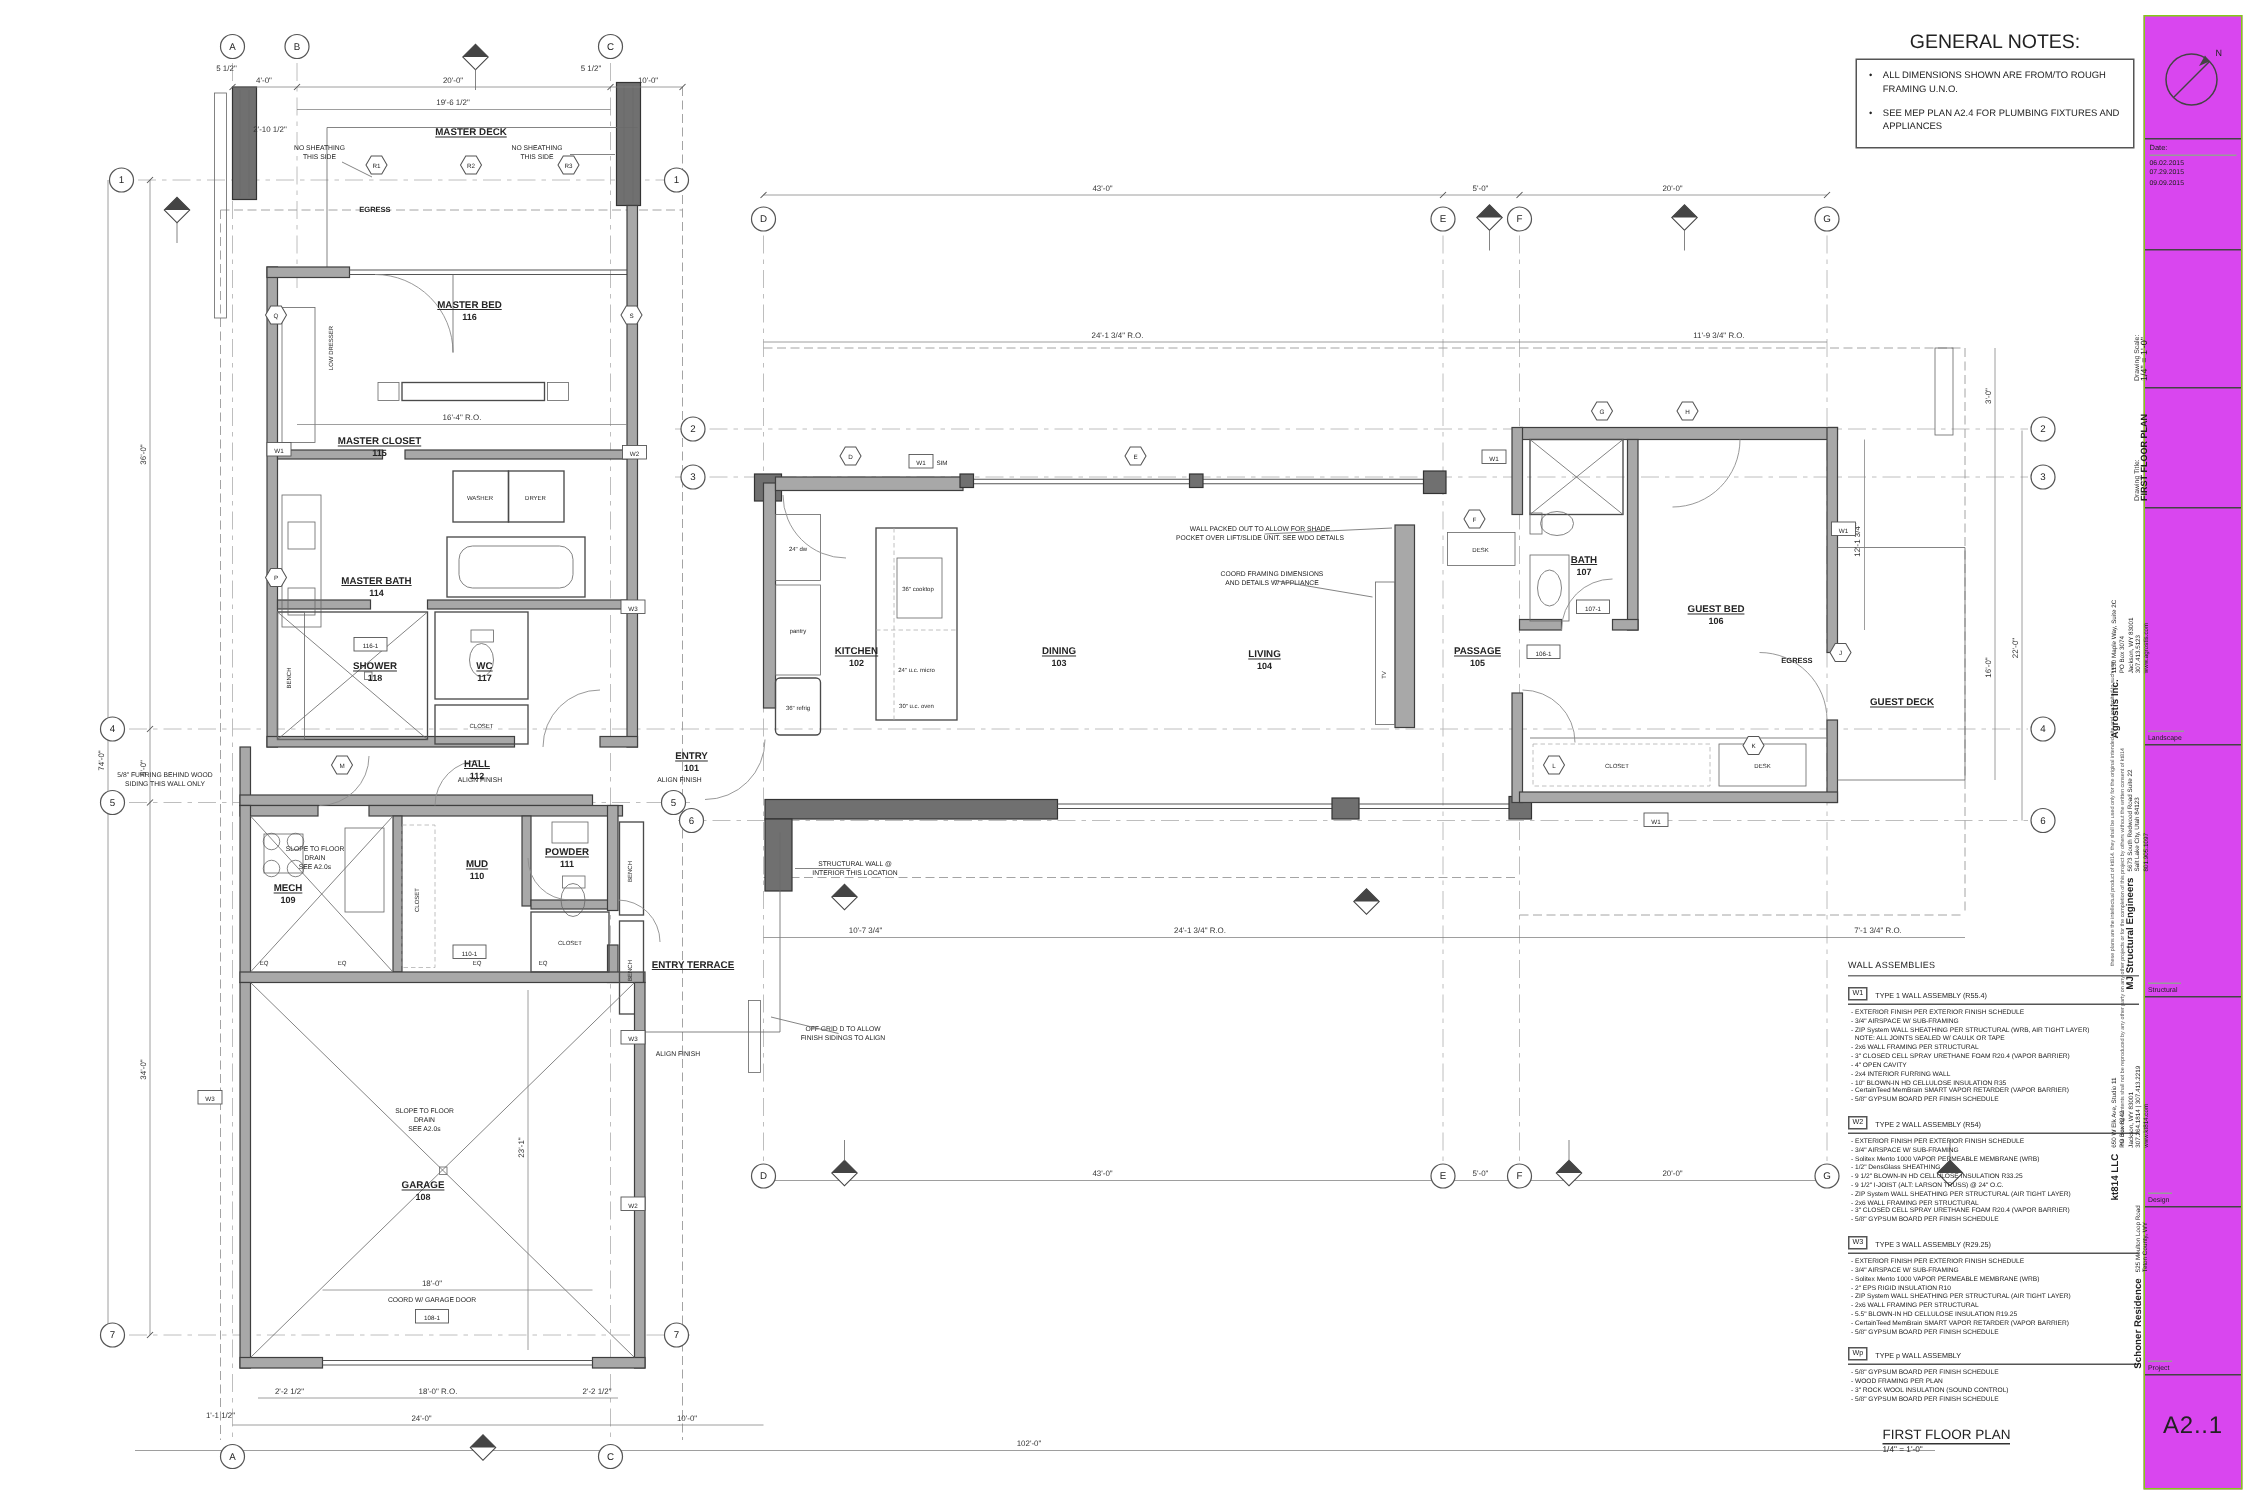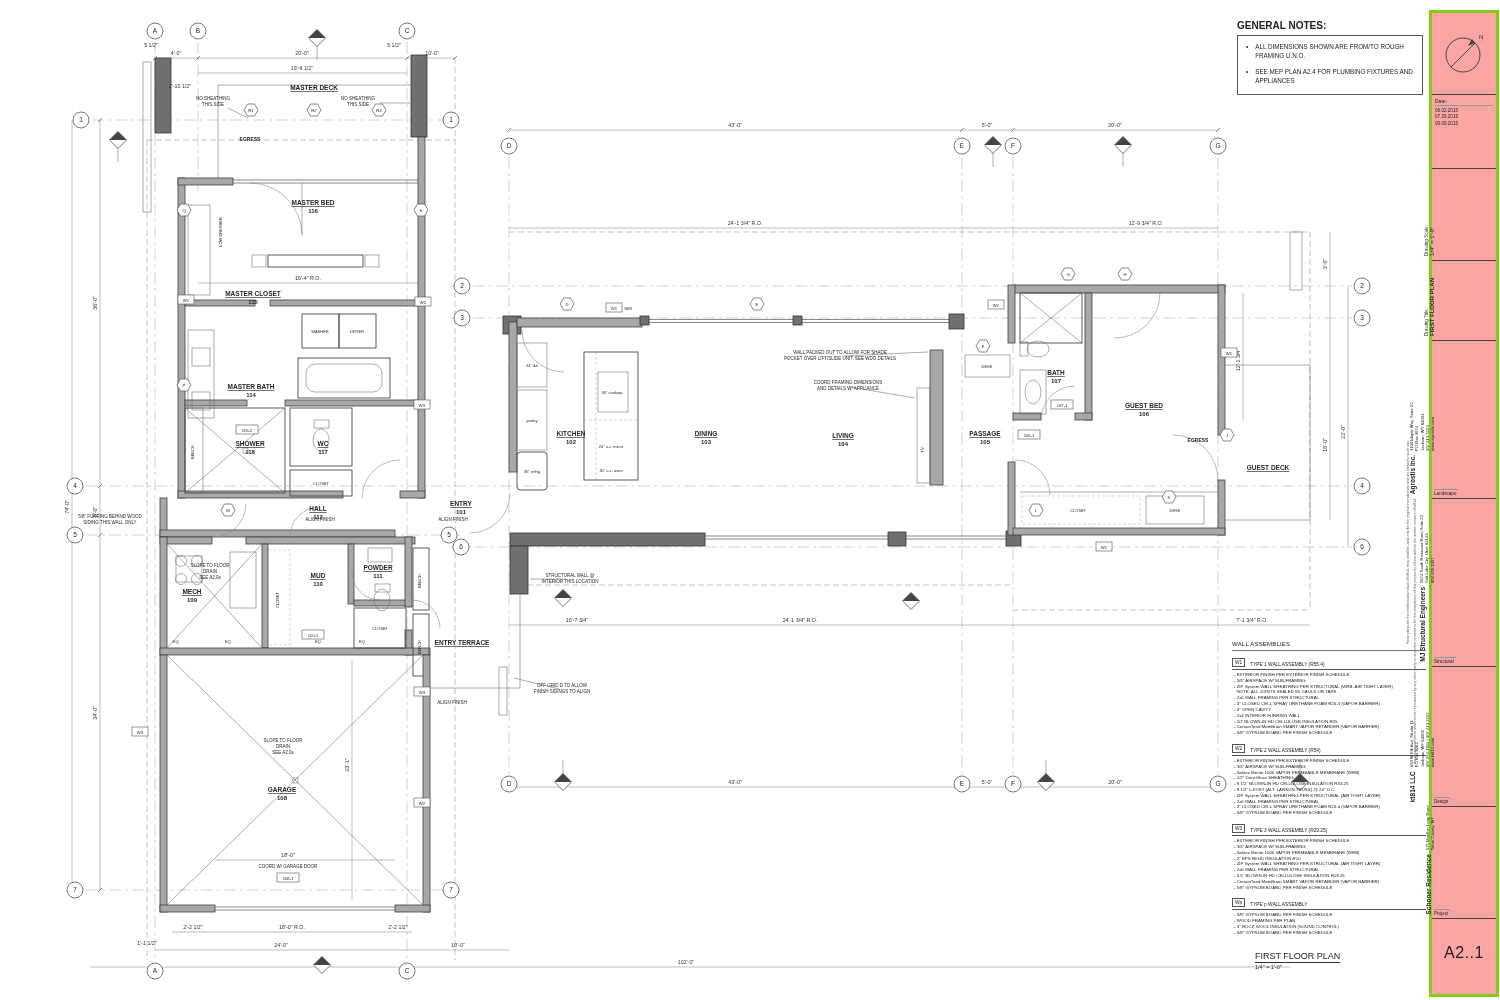--- a/index.html
+++ b/index.html
@@ -26,21 +26,21 @@
   .tick{stroke:#555;stroke-width:.7;}
   .arc{fill:none;stroke:#8d8d8d;stroke-width:.6;}
   .bubc{fill:#fff;stroke:#555;stroke-width:.8;}
   .hexp{fill:#fff;stroke:#555;stroke-width:.7;}
   .tagb{fill:#fff;stroke:#555;stroke-width:.6;}
   .dia{fill:#fff;stroke:#444;stroke-width:.7;}
   .diaS{fill:#444;stroke:none;}
 
   
   #general-notes{position:absolute;left:1237px;top:20px;width:186px;}
-  #general-notes .gn-head{font-size:10px;font-weight:bold;}
+  #general-notes .gn-head{font-size:13px;font-weight:normal;text-align:center;}
   #general-notes .gn-box{border:1px solid #555;margin-top:4px;padding:7px 6px 9px 4px;}
   #general-notes .gn-item{font-size:6.3px;line-height:1.35;margin:0 0 8px 0;display:flex;}
   #general-notes .gn-item:last-child{margin-bottom:0;}
   #general-notes .gn-item::before{content:"•";margin:0 7px 0 4px;}
 
   #wall-assemblies{position:absolute;left:1232px;top:641px;width:194px;}
   #wall-assemblies .wa-head{font-size:6px;letter-spacing:.2px;border-bottom:.5px solid #777;padding-bottom:3px;margin-bottom:7px;}
   .wa-type{margin-bottom:8px;}
   .wa-titlerow{display:flex;align-items:flex-end;border-bottom:1.6px double #555;padding-bottom:2px;margin-bottom:2px;}
   .wa-tag{border:1px solid #555;font-size:4.8px;padding:1px 2px;margin-right:5px;background:#fff;}
@@ -48,21 +48,21 @@
   .wa-lines{margin-left:2px;}
   .wa-line{font-size:4.4px;line-height:1.32;}
   .wa-line::before{content:"- ";}
   .wa-line.wa-note::before{content:"  ";white-space:pre;}
 
   #plan-title{position:absolute;left:1255px;top:951px;}
   #plan-title .pt-name{font-size:9px;border-bottom:1px solid #333;padding-bottom:1px;}
   #plan-title .pt-scale{font-size:5.5px;padding-top:1px;}
 
   
-  #title-block{position:absolute;left:1429px;top:10px;width:64px;height:981px;border:3px solid #84cc16;background:#fca5a5;}
+  #title-block{position:absolute;left:1429px;top:10px;width:64px;height:981px;border:1px solid #84cc16;background:#d946ef;}
   .tb-sec{position:relative;border-bottom:1px solid #444;box-sizing:border-box;}
   .rotb{position:absolute;left:3px;bottom:4px;transform-origin:0 100%;transform:rotate(-90deg);white-space:nowrap;display:flex;align-items:flex-start;}
   .rotcol{display:flex;flex-direction:column;}
   .tb-name{font-size:6.5px;font-weight:bold;margin-right:4px;}
   .tb-line{font-size:4.2px;line-height:1.25;}
   .tb-role{position:absolute;left:2px;bottom:2px;font-size:4.6px;border-top:.5px solid #999;padding:1px 2px 0 0;}
   .tb-lbl{font-size:4.6px;color:#333;margin-right:4px;}
   .tb-val{font-size:6px;}
   #tb-date{padding:3px;}
   #tb-date .d-lbl{font-size:5px;border-bottom:.5px solid #999;padding-bottom:1px;margin-bottom:2px;}

